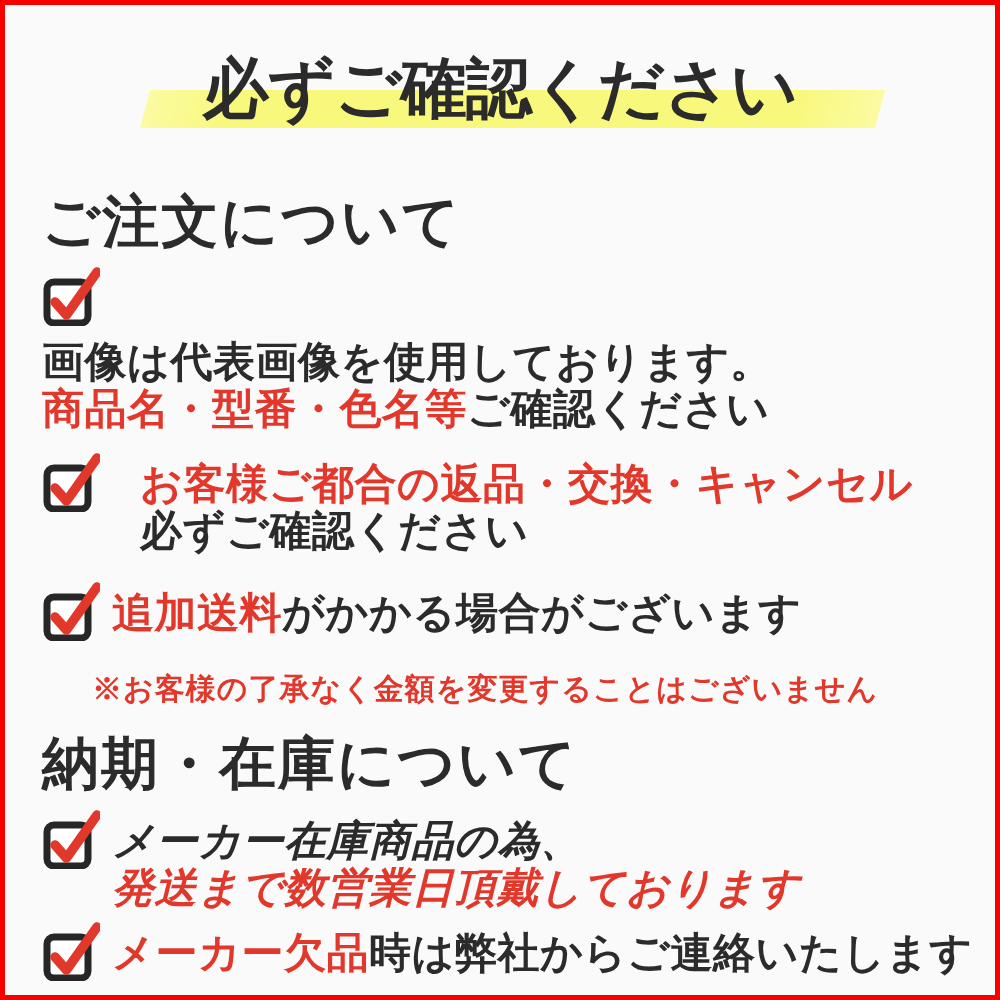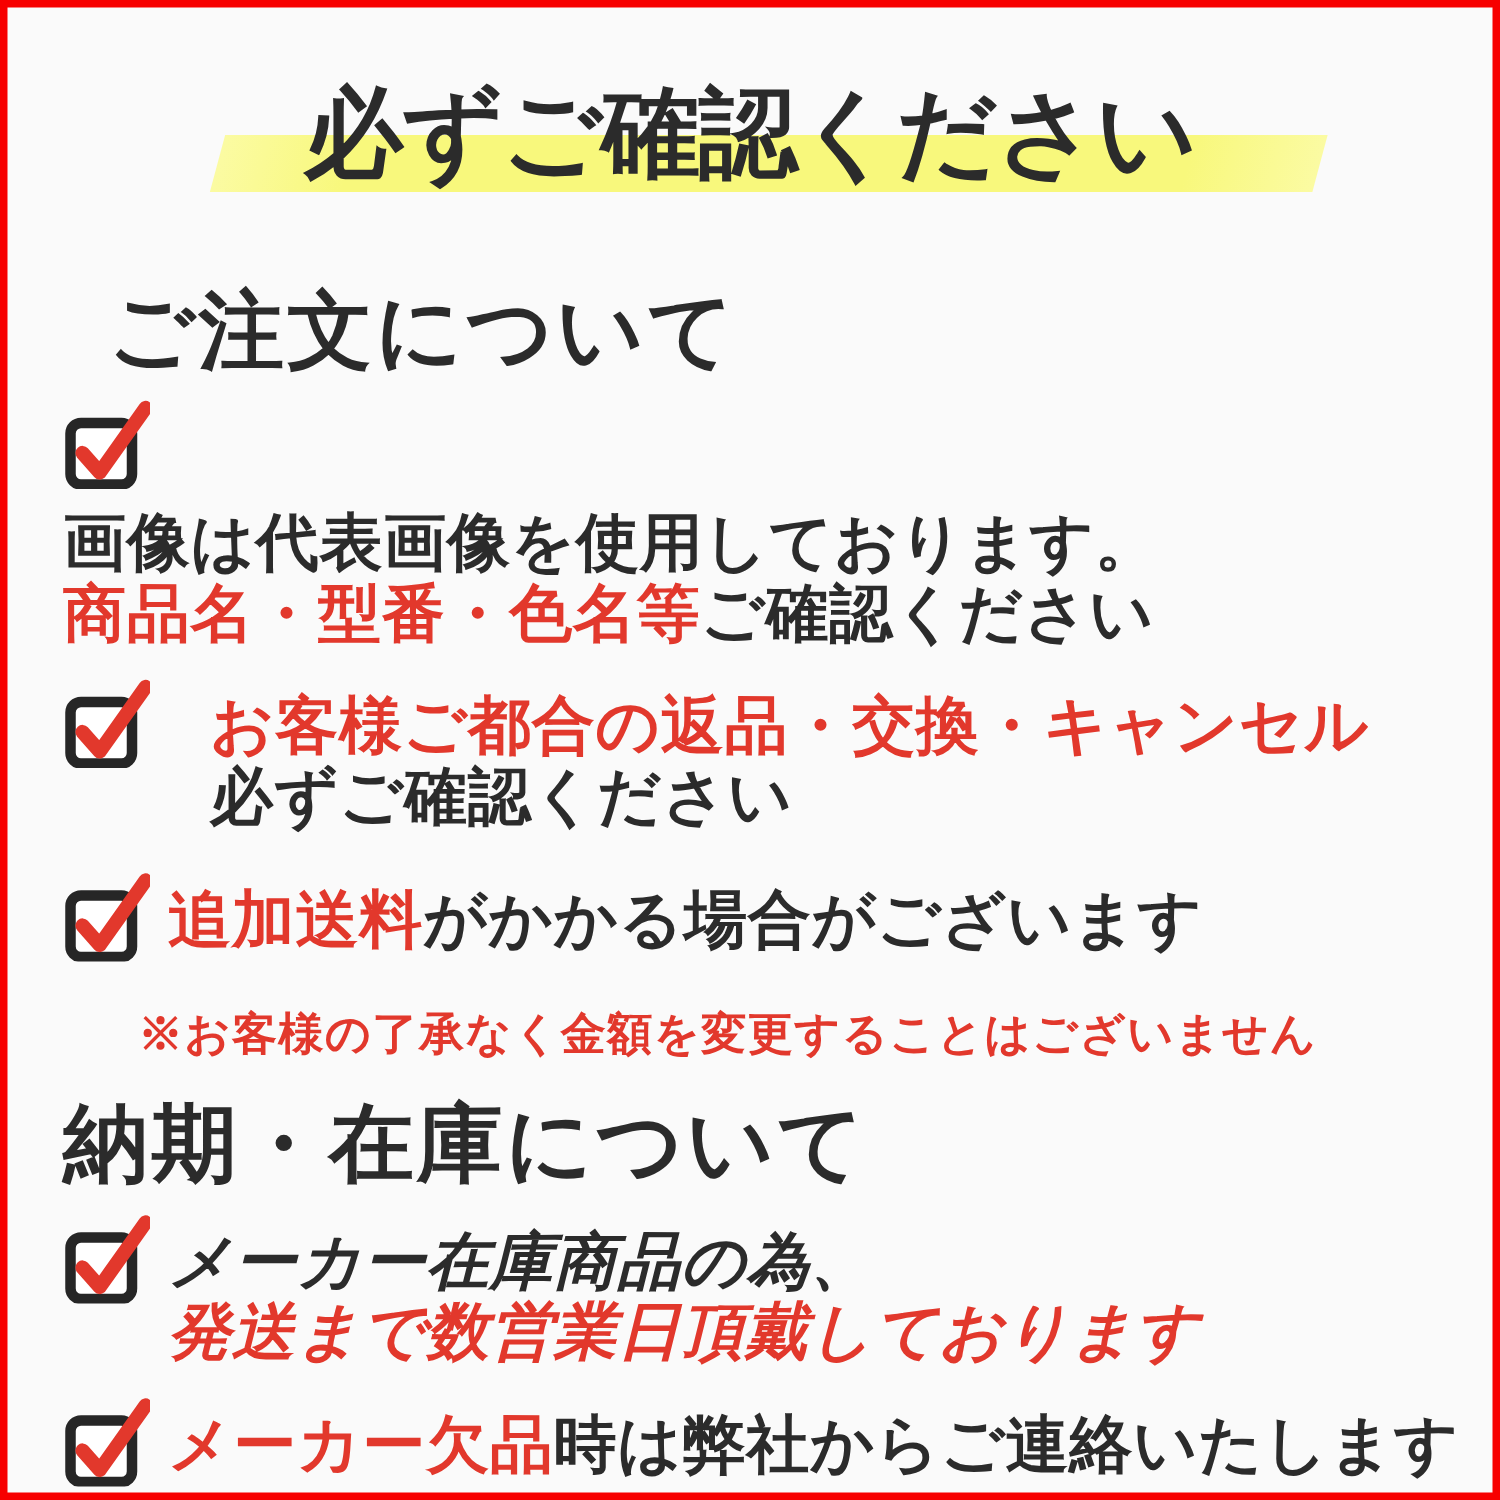--- a/index.html
+++ b/index.html
@@ -52,34 +52,34 @@
 
   
   .section-heading{
     font-size:57px;
     font-weight:800;
     letter-spacing:2px;
     line-height:1.15;
     color:var(--dark);
     white-space:nowrap;
   }
-  .section-heading.s1{margin-top:50px;margin-left:30px;}
+  .section-heading.s1{margin-top:50px;}
   .section-heading.s2{margin-top:20px;}
 
   
   .item{
     display:flex;
     align-items:flex-start;
     gap:12px;
   }
   .item.m1{margin-top:20px;flex-direction:column;}
   .item.m2{margin-top:28px;gap:40px;}
   .item.m3{margin-top:35px;}
   .item.m4{margin-top:22px;font-style:italic;}
-  .item.m5{margin-top:28px;}
+  .item.m5{margin-top:18px;}
   .check{
     flex:0 0 auto;
     width:58px;height:60px;
     margin-top:-8px;
   }
   .item-text{
     font-size:42px;
     line-height:1.12;
     letter-spacing:0.5px;
     font-weight:600;

